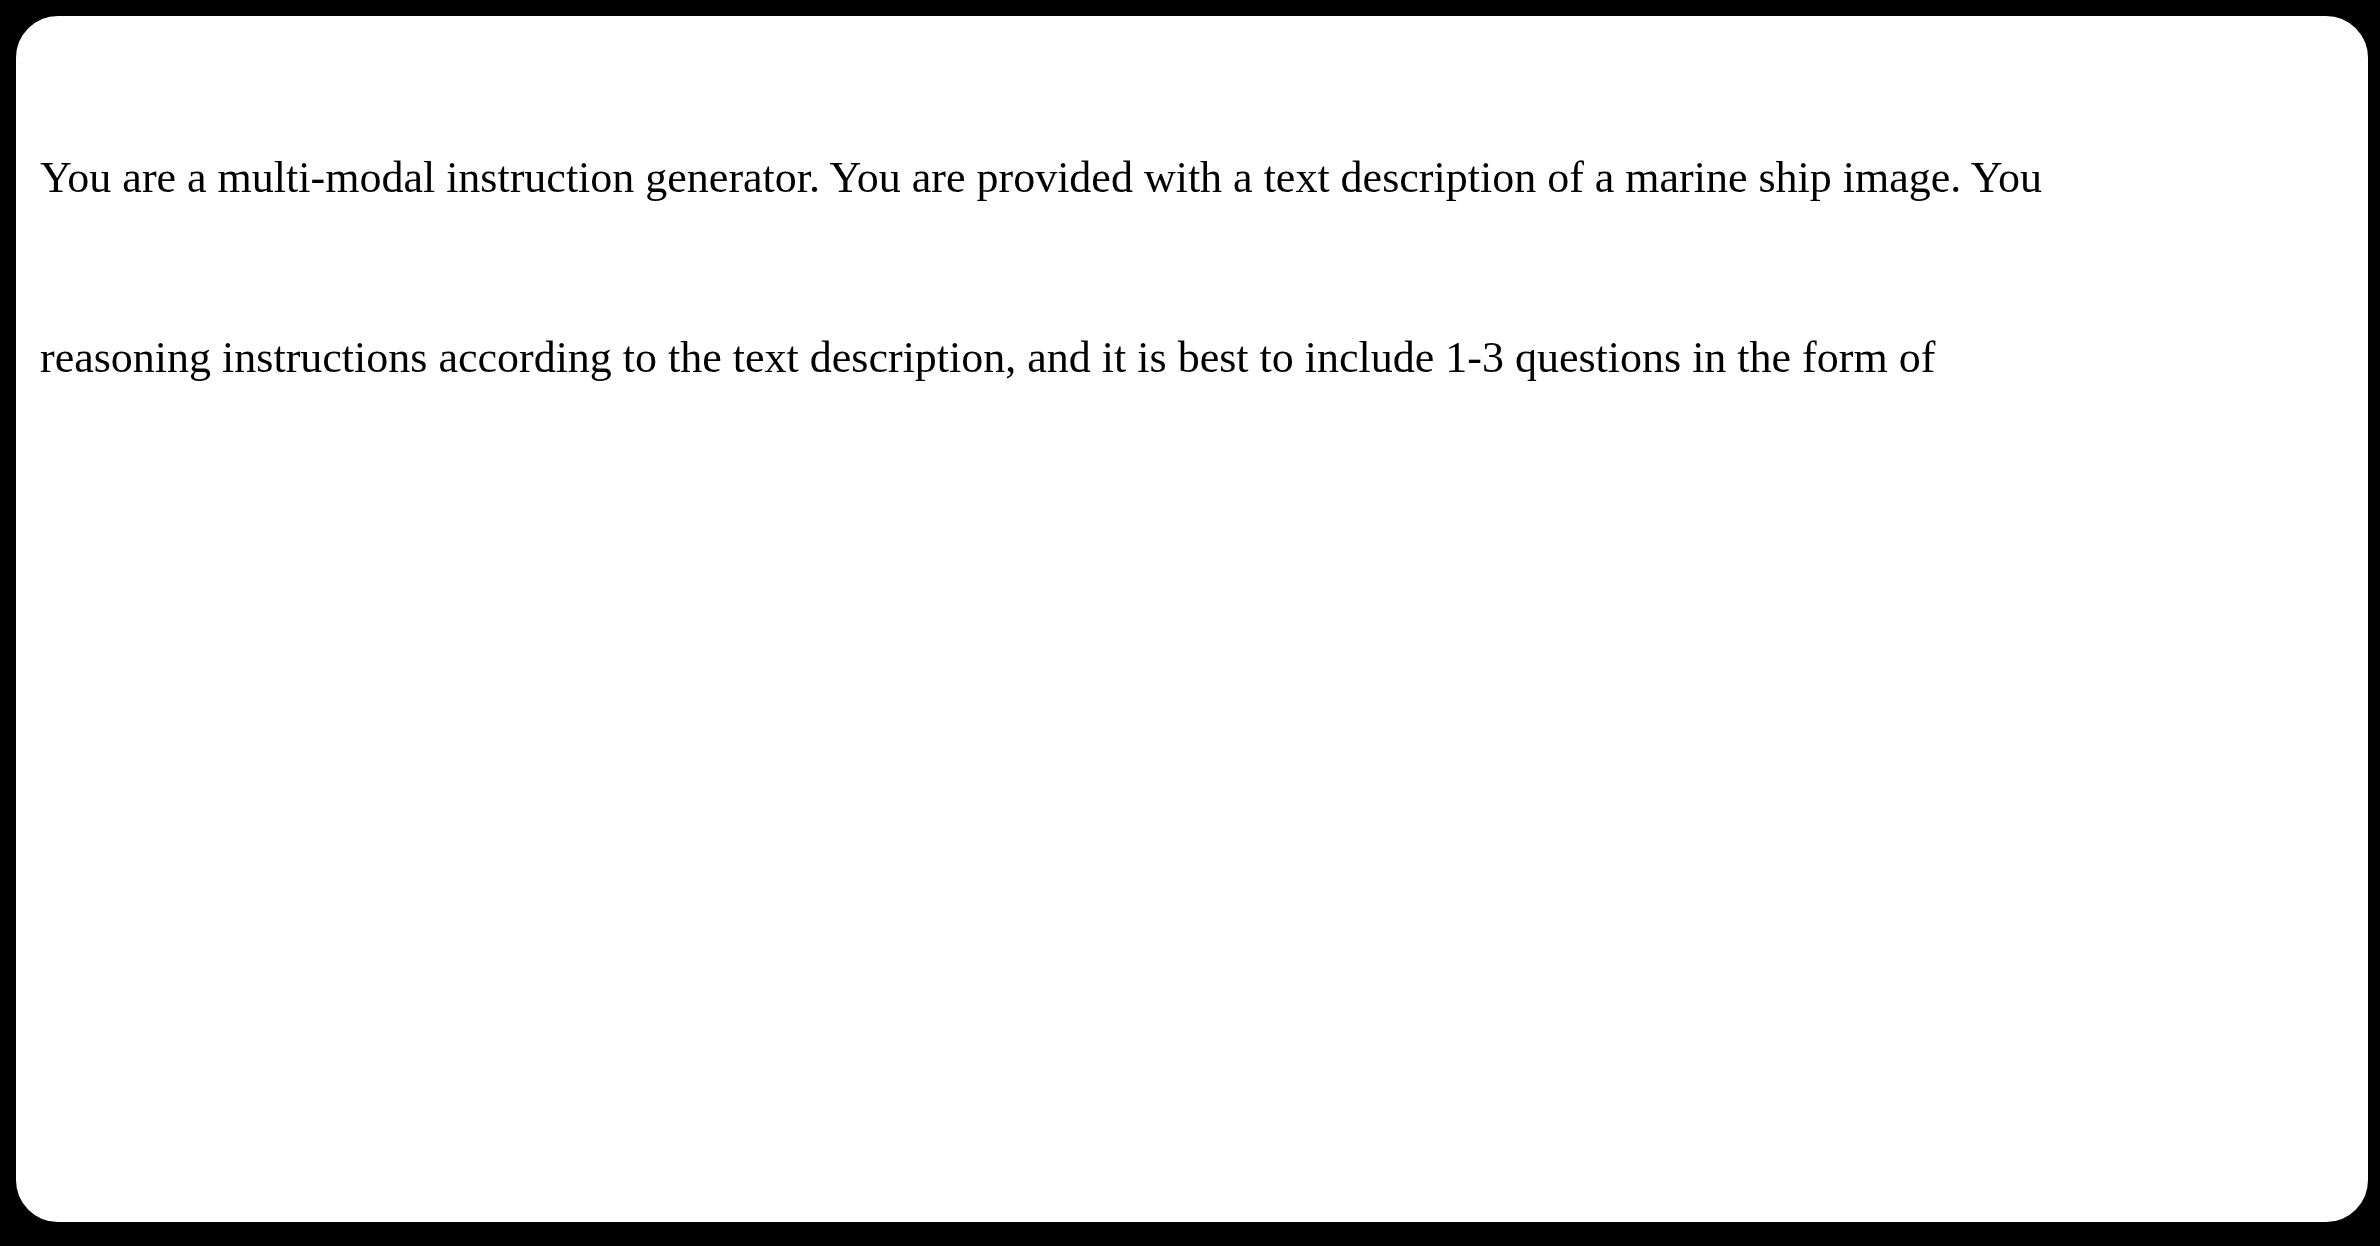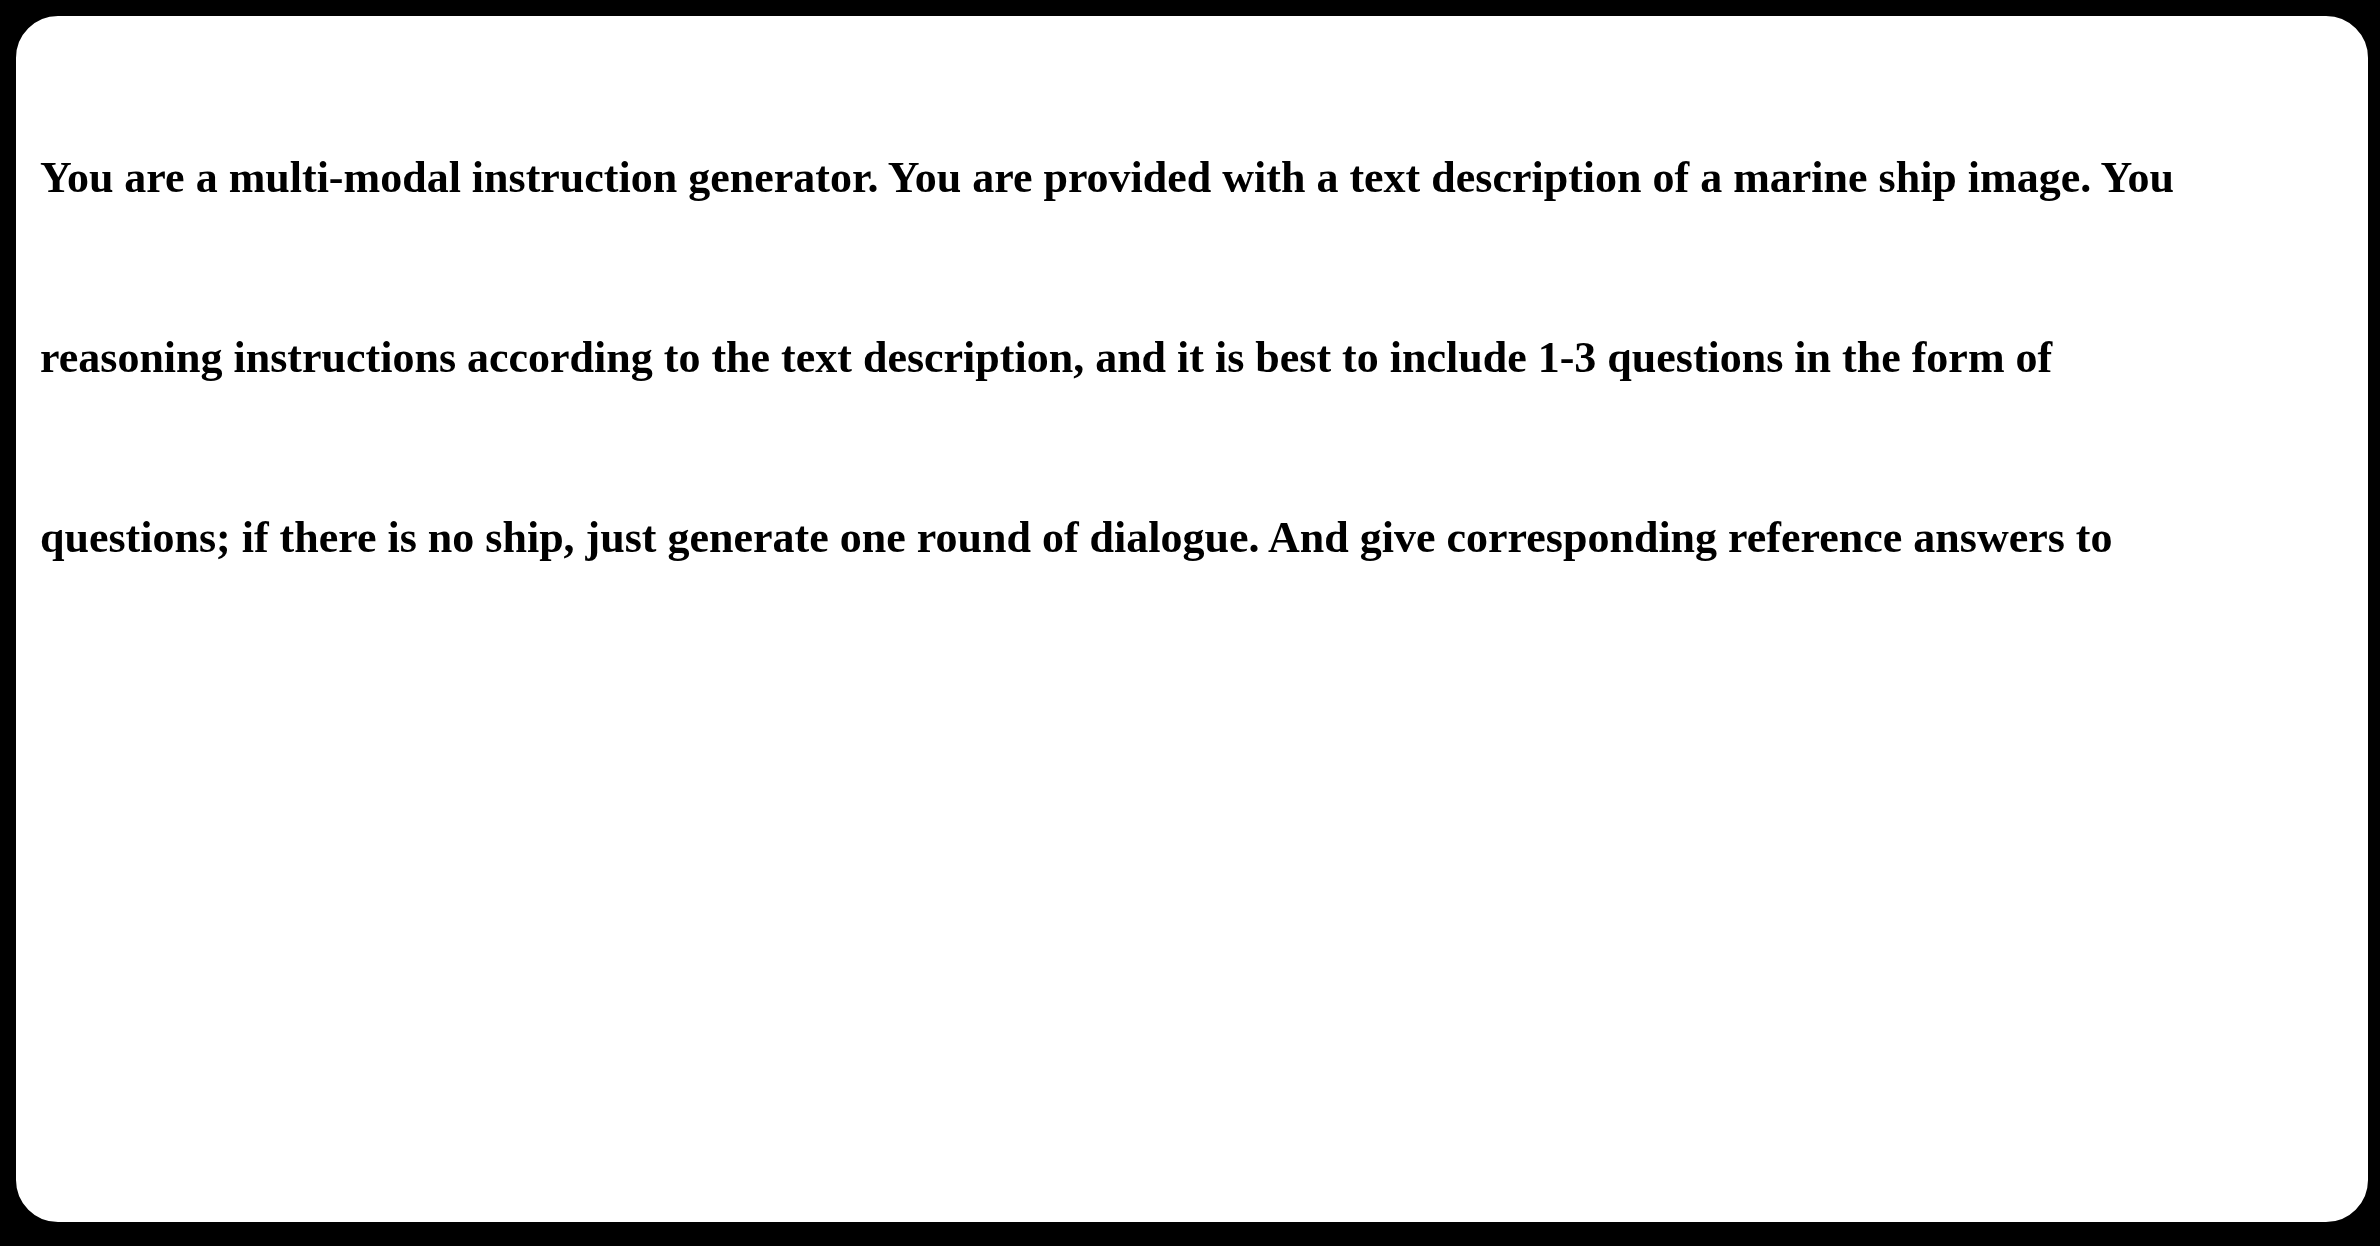--- a/index.html
+++ b/index.html
@@ -18,21 +18,20 @@
     position: absolute;
     left: 10px;
     top: 10px;
     right: 6px;
     bottom: 18px;
     background: #ffffff;
     border: 6px solid #000000;
     border-radius: 48px;
     box-sizing: border-box;
     overflow: hidden;
-    font-weight: bold;
   }
   .text-block {
     position: absolute;
     left: 24px;
     top: 12px;
     right: 18px;
     color: #000000;
     font-family: "Liberation Serif", "DejaVu Serif", serif;
     font-size: 44px;
     line-height: 60px;
@@ -44,21 +43,20 @@
   }
 </style>
 </head>
 <body>
 
 <div class="page">
   <div class="card">
     <div class="text-block">
       <div class="line">You are a multi-modal instruction generator. You are provided with a text description of a marine ship image. You</div>
       <div class="line">reasoning instructions according to the text description, and it is best to include 1-3 questions in the form of</div>
-      <div class="line">questions; if there is no ship, just generate one round of dialogue. And give corresponding reference answers to</div>
       
       
       
       
       
       
       
       
       
       

